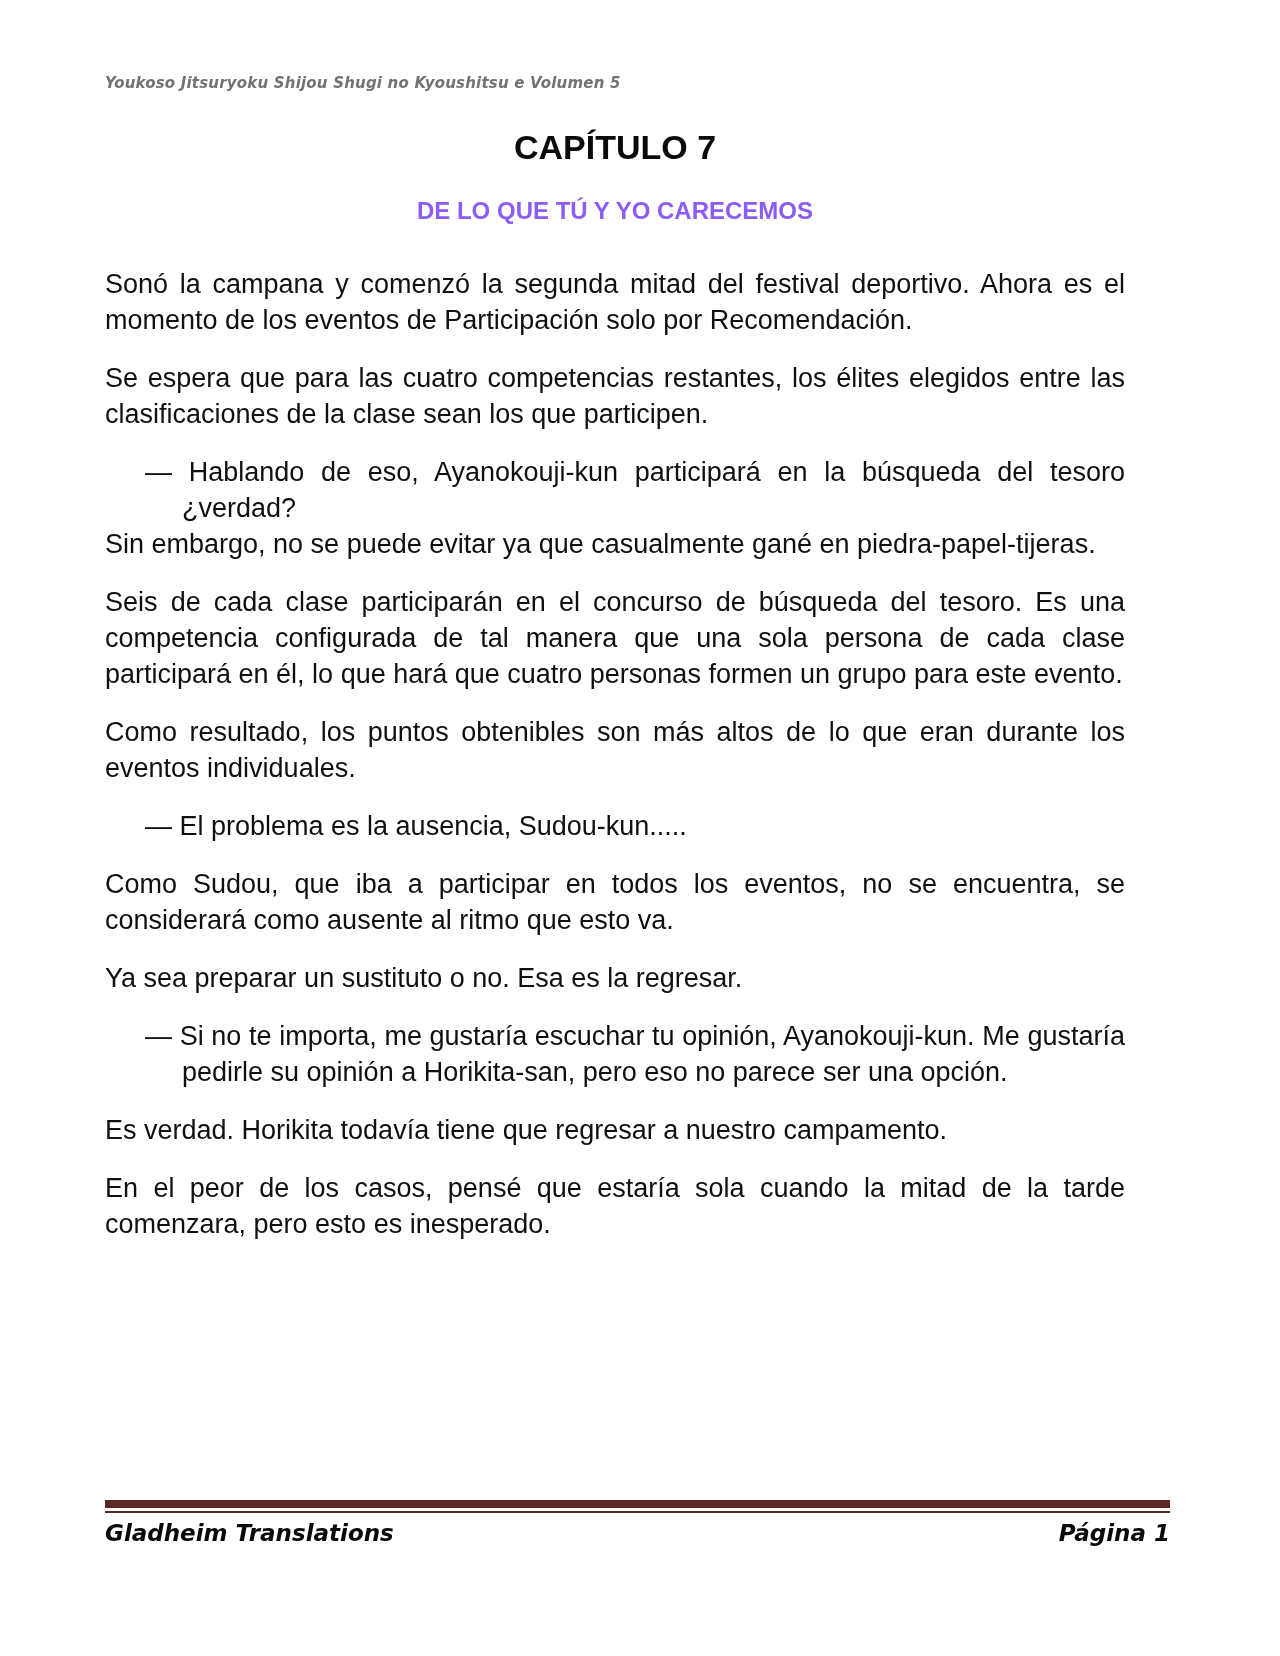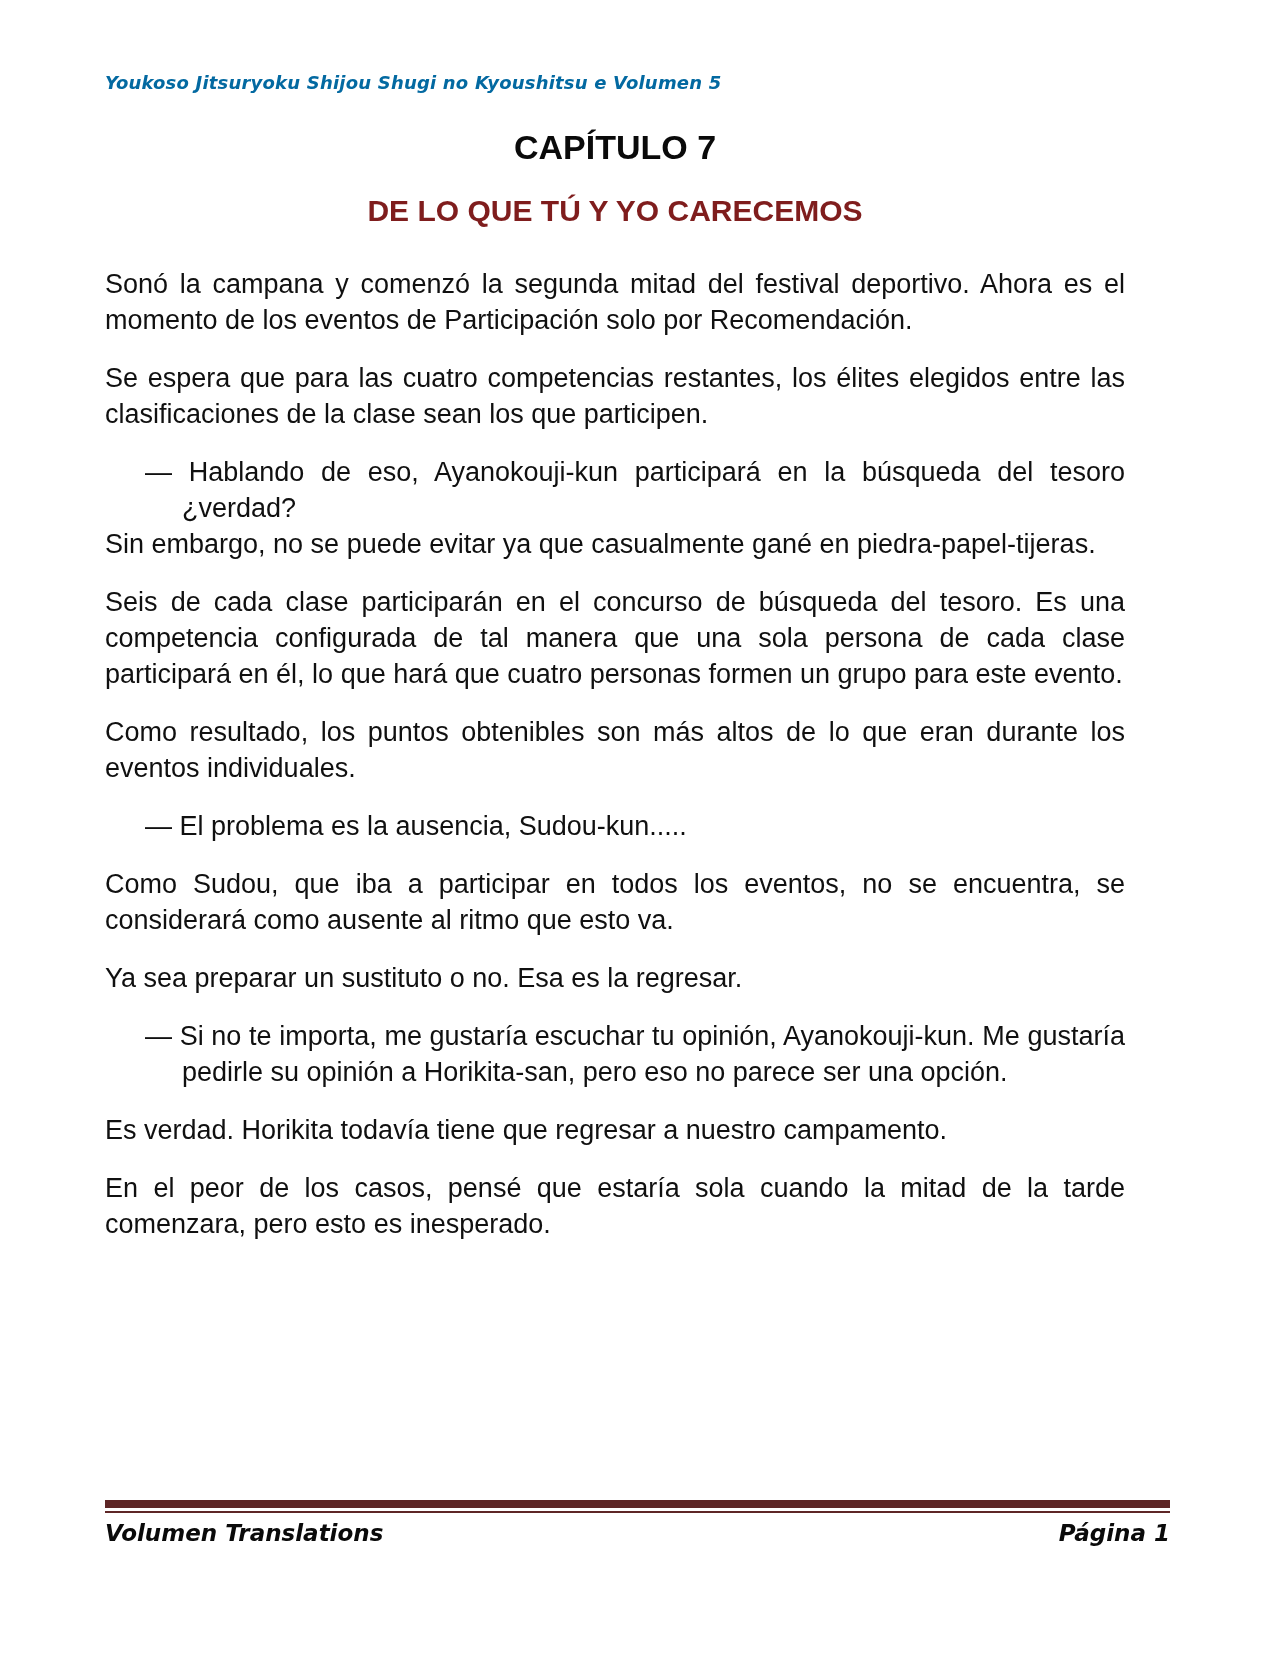--- a/index.html
+++ b/index.html
@@ -24,40 +24,40 @@
     width: 1020px;
   }
   .doc-header {
     padding-top: 68px;
     margin-bottom: 28px;
   }
   .doc-header .book-title {
     font-family: "DejaVu Sans", sans-serif;
     font-weight: bold;
     font-style: italic;
-    font-size: 18px;
+    font-size: 15px;
     line-height: 30px;
-    color: #0369a1;
+    color: #737373;
     letter-spacing: 0.2px;
   }
   h1.chapter-heading {
     margin: 8px;
     text-align: center;
     font-size: 34px;
     line-height: 42px;
     font-weight: bold;
     color: #0a0a0a;
   }
   h2.chapter-subtitle {
     margin: 24px 0 0 0;
     text-align: center;
-    font-size: 30px;
+    font-size: 24px;
     line-height: 38px;
     font-weight: bold;
-    color: #7f1d1d;
+    color: #8b5cf6;
   }
   main.chapter-body {
     margin-top: 36px;
   }
   .para {
     margin: 0 0 22px 0;
     font-size: 27px;
     line-height: 36px;
     text-align: justify;
     color: #101010;
@@ -125,18 +125,18 @@
       <p class="para">Es verdad. Horikita todavía tiene que regresar a nuestro campamento.</p>
       <p class="para">En el peor de los casos, pensé que estaría sola cuando la mitad de la tarde comenzara, pero esto es inesperado.</p>
     </main>
 
   </div>
 
   <footer class="doc-footer">
     <div class="footer-rule-thick"></div>
     <div class="footer-rule-thin"></div>
     <div class="footer-row">
-      <span>Volumen Translations</span>
+      <span>Gladheim Translations</span>
       <span>Página 1</span>
     </div>
   </footer>
 
 </div>
 
 </body></html>

